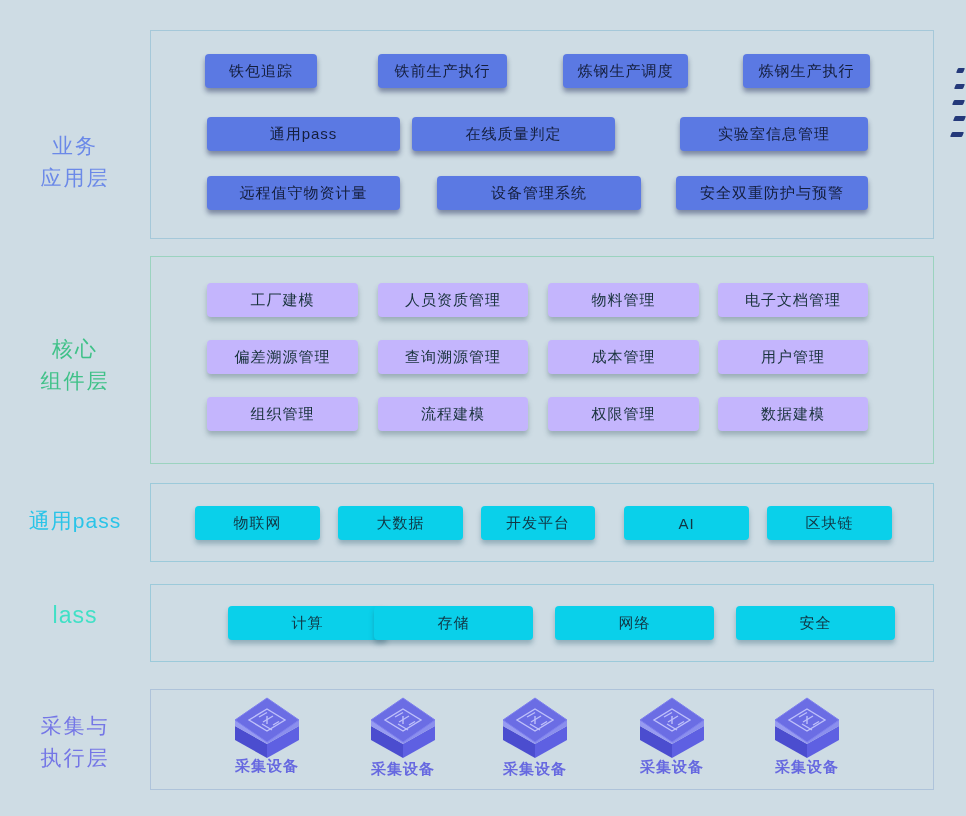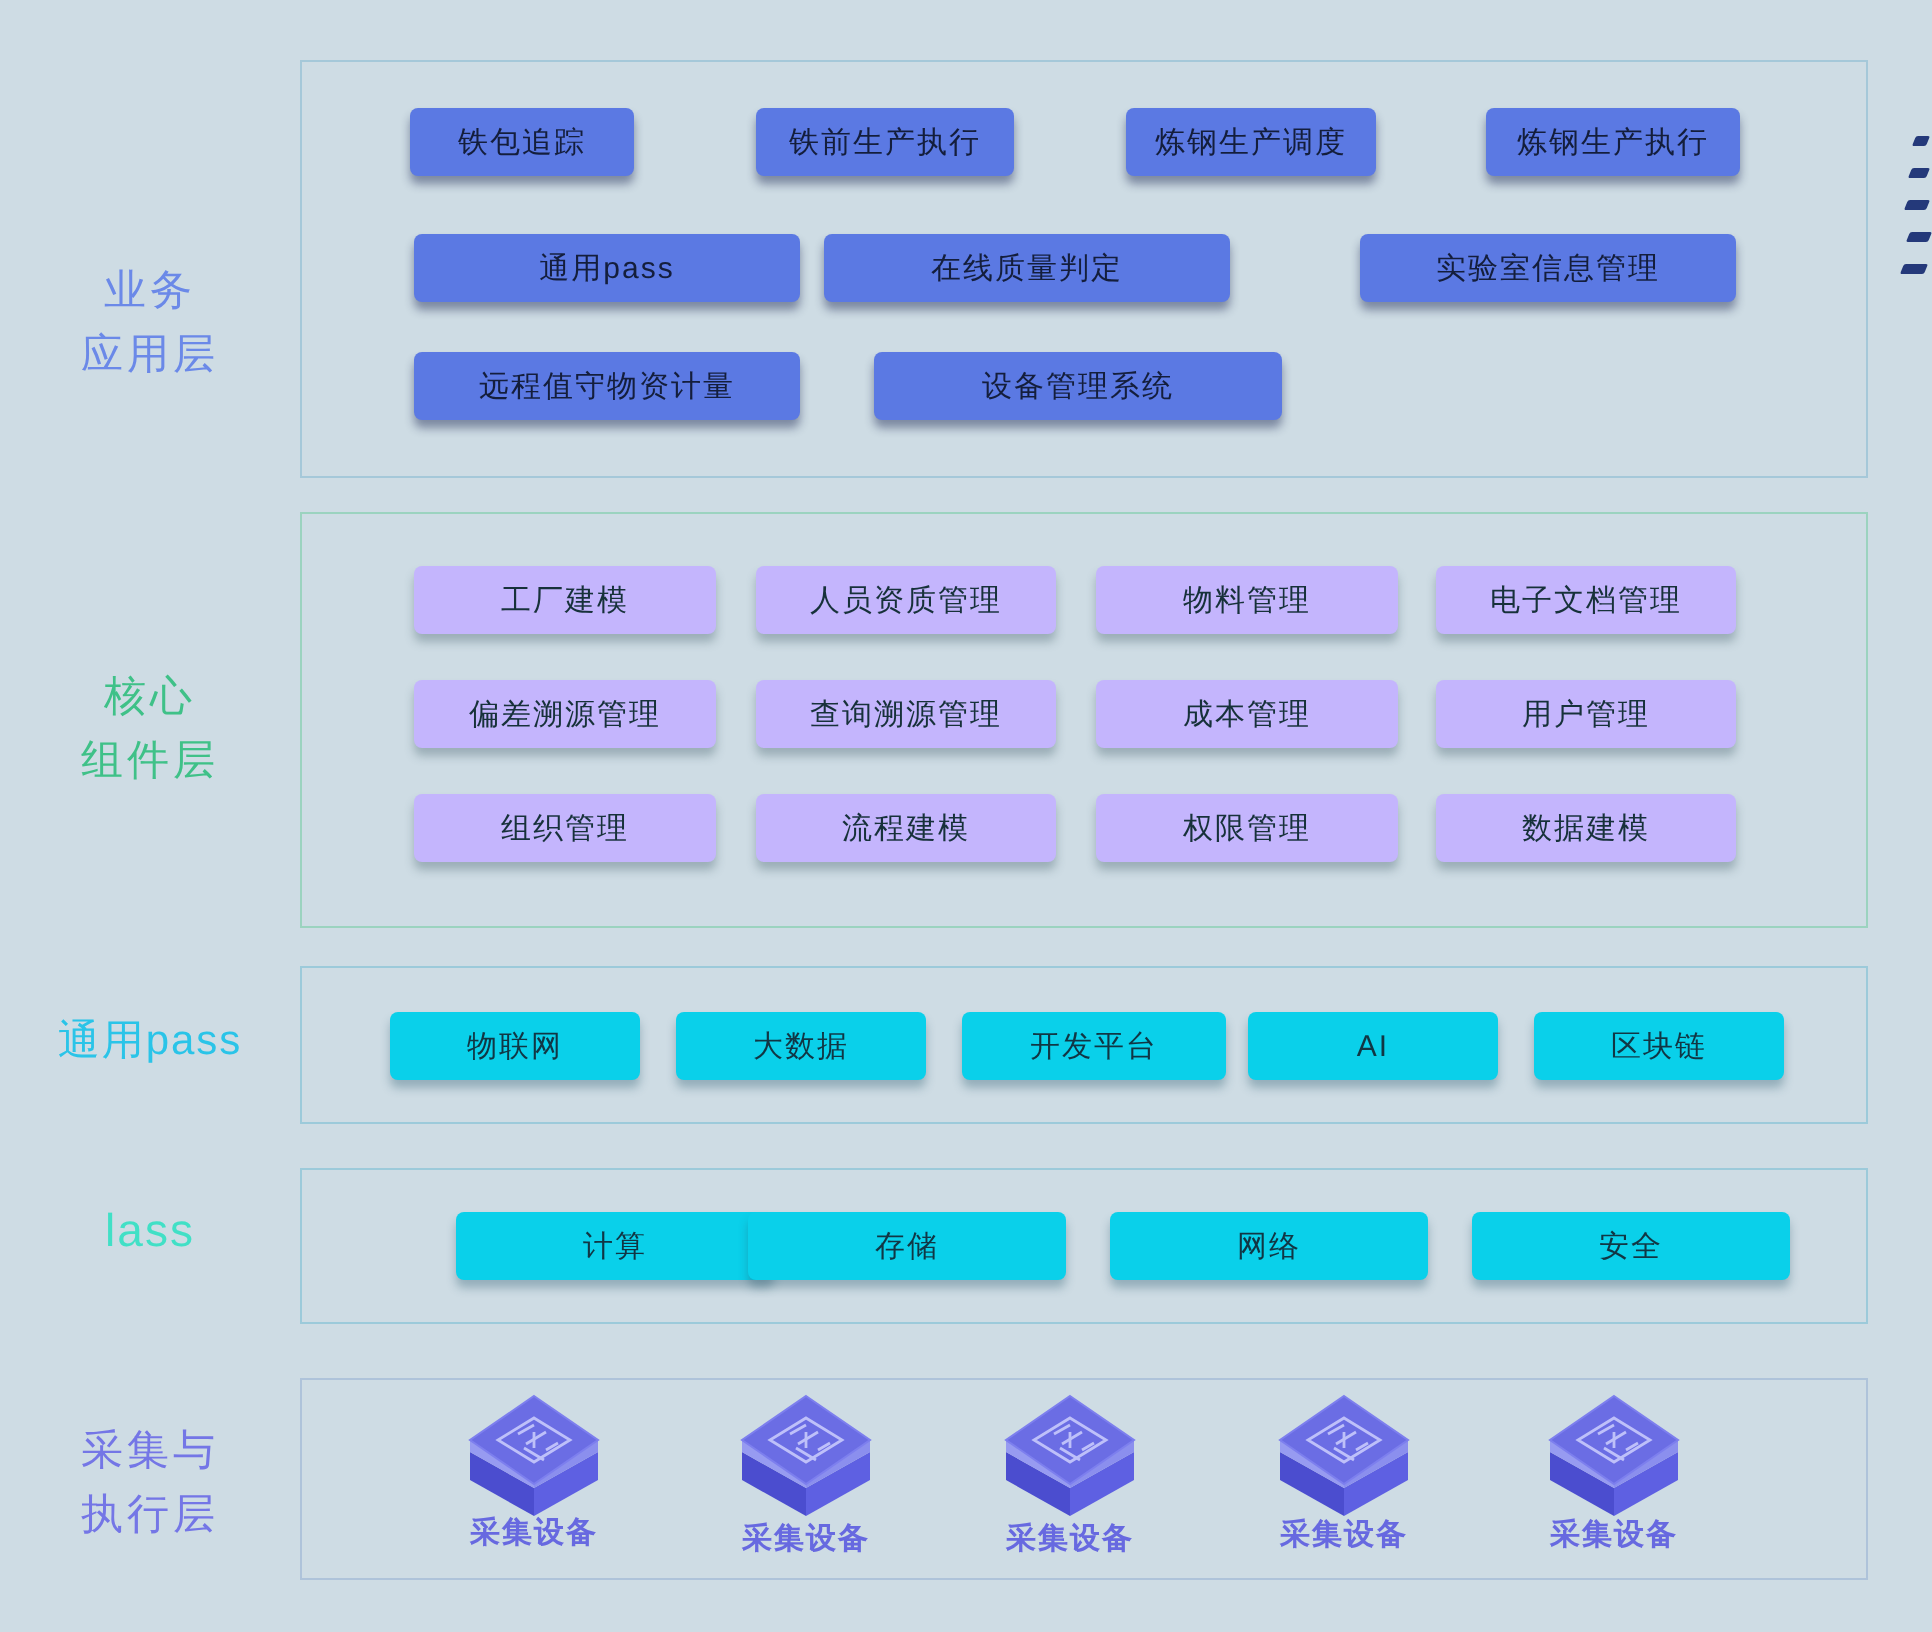--- a/index.html
+++ b/index.html
@@ -109,37 +109,38 @@
 
   <div class="btn btn-blue" style="left:205px;top:54px;width:112px;">铁包追踪</div>
   <div class="btn btn-blue" style="left:378px;top:54px;width:129px;">铁前生产执行</div>
   <div class="btn btn-blue" style="left:563px;top:54px;width:125px;">炼钢生产调度</div>
   <div class="btn btn-blue" style="left:743px;top:54px;width:127px;">炼钢生产执行</div>
   <div class="btn btn-blue" style="left:207px;top:117px;width:193px;">通用pass</div>
   <div class="btn btn-blue" style="left:412px;top:117px;width:203px;">在线质量判定</div>
   <div class="btn btn-blue" style="left:680px;top:117px;width:188px;">实验室信息管理</div>
   <div class="btn btn-blue" style="left:207px;top:176px;width:193px;">远程值守物资计量</div>
   <div class="btn btn-blue" style="left:437px;top:176px;width:204px;">设备管理系统</div>
+  <div class="btn btn-blue" style="left:676px;top:176px;width:192px;">安全双重防护与预警</div>
 
   <div class="btn btn-green" style="left:207px;top:283px;width:151px;">工厂建模</div>
   <div class="btn btn-green" style="left:378px;top:283px;width:150px;">人员资质管理</div>
   <div class="btn btn-green" style="left:548px;top:283px;width:151px;">物料管理</div>
   <div class="btn btn-green" style="left:718px;top:283px;width:150px;">电子文档管理</div>
   <div class="btn btn-green" style="left:207px;top:340px;width:151px;">偏差溯源管理</div>
   <div class="btn btn-green" style="left:378px;top:340px;width:150px;">查询溯源管理</div>
   <div class="btn btn-green" style="left:548px;top:340px;width:151px;">成本管理</div>
   <div class="btn btn-green" style="left:718px;top:340px;width:150px;">用户管理</div>
   <div class="btn btn-green" style="left:207px;top:397px;width:151px;">组织管理</div>
   <div class="btn btn-green" style="left:378px;top:397px;width:150px;">流程建模</div>
   <div class="btn btn-green" style="left:548px;top:397px;width:151px;">权限管理</div>
   <div class="btn btn-green" style="left:718px;top:397px;width:150px;">数据建模</div>
 
   <div class="btn btn-cyan" style="left:195px;top:506px;width:125px;">物联网</div>
   <div class="btn btn-cyan" style="left:338px;top:506px;width:125px;">大数据</div>
-  <div class="btn btn-cyan" style="left:481px;top:506px;width:132px;">开发平台</div>
+  <div class="btn btn-cyan" style="left:481px;top:506px;width:114px;">开发平台</div>
   <div class="btn btn-cyan" style="left:624px;top:506px;width:125px;">AI</div>
   <div class="btn btn-cyan" style="left:767px;top:506px;width:125px;">区块链</div>
 
   <div class="btn btn-cyan" style="left:194px;top:606px;width:159px;margin-left:34px;">计算</div>
   <div class="btn btn-cyan" style="left:374px;top:606px;width:159px;">存储</div>
   <div class="btn btn-cyan" style="left:555px;top:606px;width:159px;">网络</div>
   <div class="btn btn-cyan" style="left:736px;top:606px;width:159px;">安全</div>
 
   <svg style="position:absolute;width:0;height:0;" aria-hidden="true">
     <defs>

